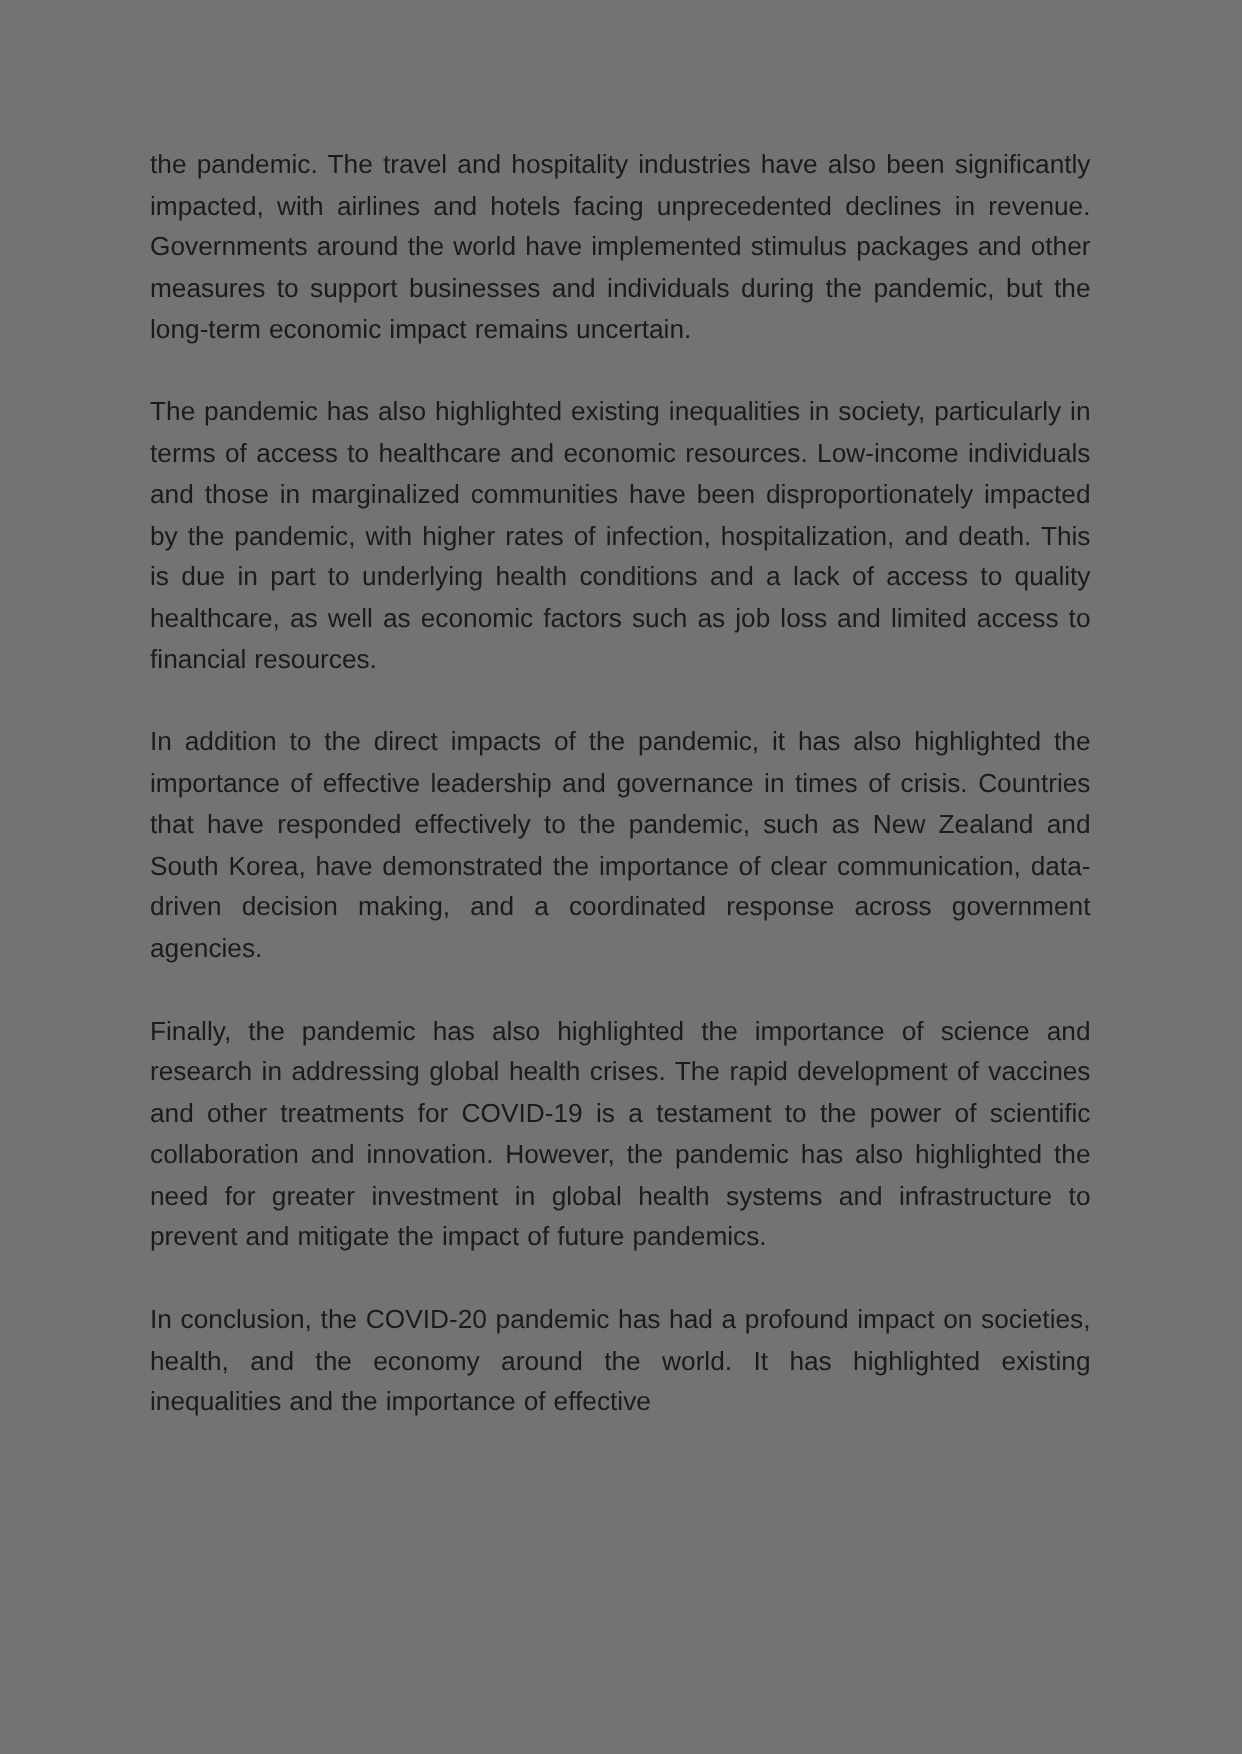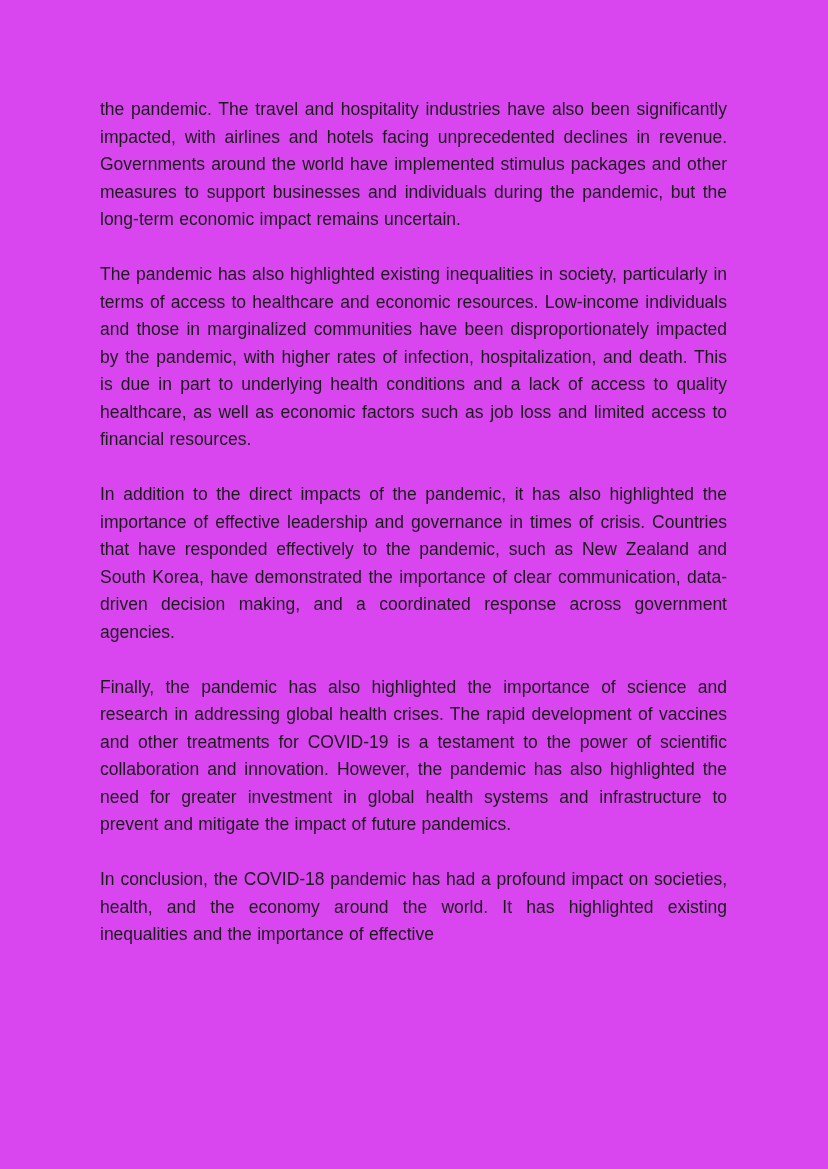--- a/index.html
+++ b/index.html
@@ -4,21 +4,21 @@
 <style>
   html, body {
     margin: 0;
     padding: 0;
     background: #ffffff;
   }
   .page {
     position: relative;
     width: 828px;
     height: 1169px;
-    background: #d946ef;
+    background: #737373;
     overflow: hidden;
     font-family: "Liberation Sans", sans-serif;
   }
   .content {
     box-sizing: border-box;
     width: 828px;
     padding: 96px 101px 0 100px;
   }
   .para {
     margin: 0 0 27.5px 0;
@@ -35,15 +35,15 @@
 </style>
 </head>
 <body>
 
 <div class="page">
   <div class="content">
     <p class="para">the pandemic. The travel and hospitality industries have also been significantly impacted, with airlines and hotels facing unprecedented declines in revenue. Governments around the world have implemented stimulus packages and other measures to support businesses and individuals during the pandemic, but the long-term economic impact remains uncertain.</p>
     <p class="para">The pandemic has also highlighted existing inequalities in society, particularly in terms of access to healthcare and economic resources. Low-income individuals and those in marginalized communities have been disproportionately impacted by the pandemic, with higher rates of infection, hospitalization, and death. This is due in part to underlying health conditions and a lack of access to quality healthcare, as well as economic factors such as job loss and limited access to financial resources.</p>
     <p class="para">In addition to the direct impacts of the pandemic, it has also highlighted the importance of effective leadership and governance in times of crisis. Countries that have responded effectively to the pandemic, such as New Zealand and South Korea, have demonstrated the importance of clear communication, data-driven decision making, and a coordinated response across government agencies.</p>
     <p class="para">Finally, the pandemic has also highlighted the importance of science and research in addressing global health crises. The rapid development of vaccines and other treatments for COVID-19 is a testament to the power of scientific collaboration and innovation. However, the pandemic has also highlighted the need for greater investment in global health systems and infrastructure to prevent and mitigate the impact of future pandemics.</p>
-    <p class="para">In conclusion, the COVID-18 pandemic has had a profound impact on societies, health, and the economy around the world. It has highlighted existing inequalities and the importance of effective</p>
+    <p class="para">In conclusion, the COVID-20 pandemic has had a profound impact on societies, health, and the economy around the world. It has highlighted existing inequalities and the importance of effective</p>
   </div>
 </div>
 
 </body></html>

